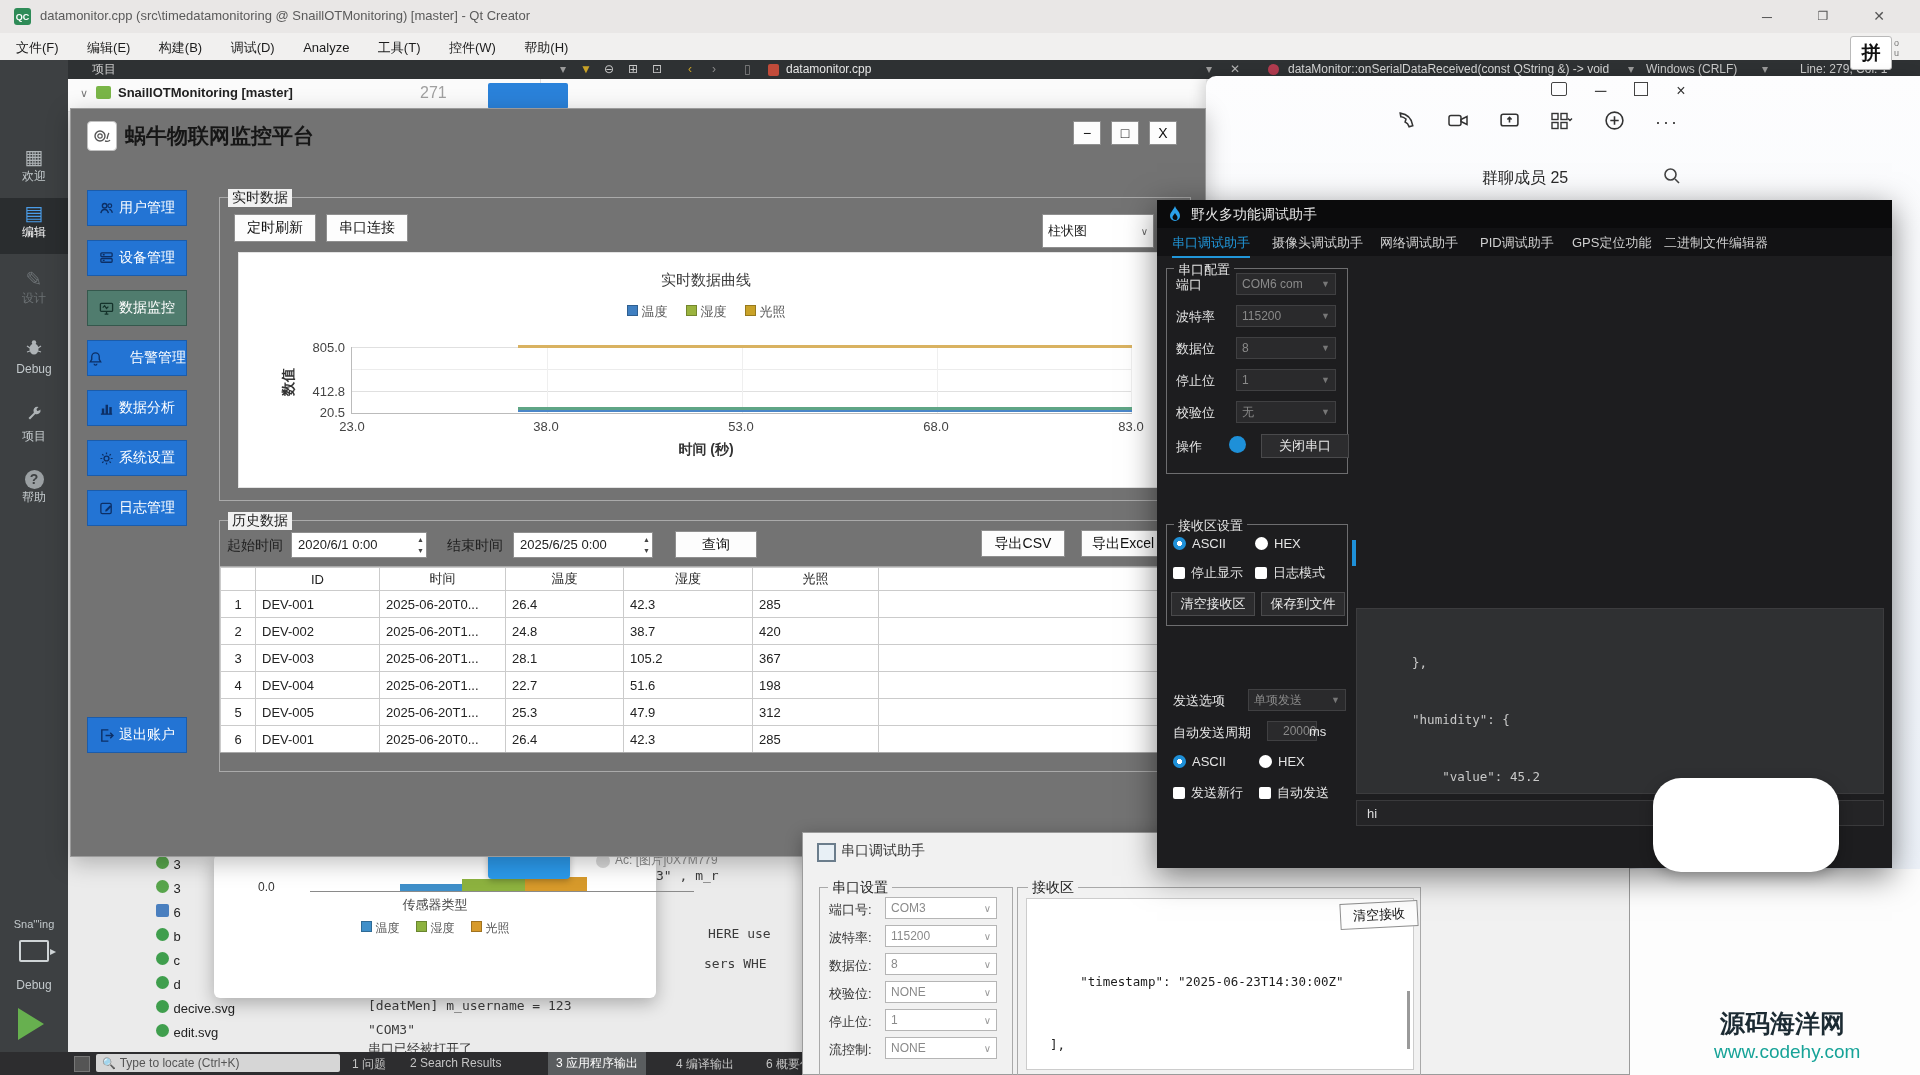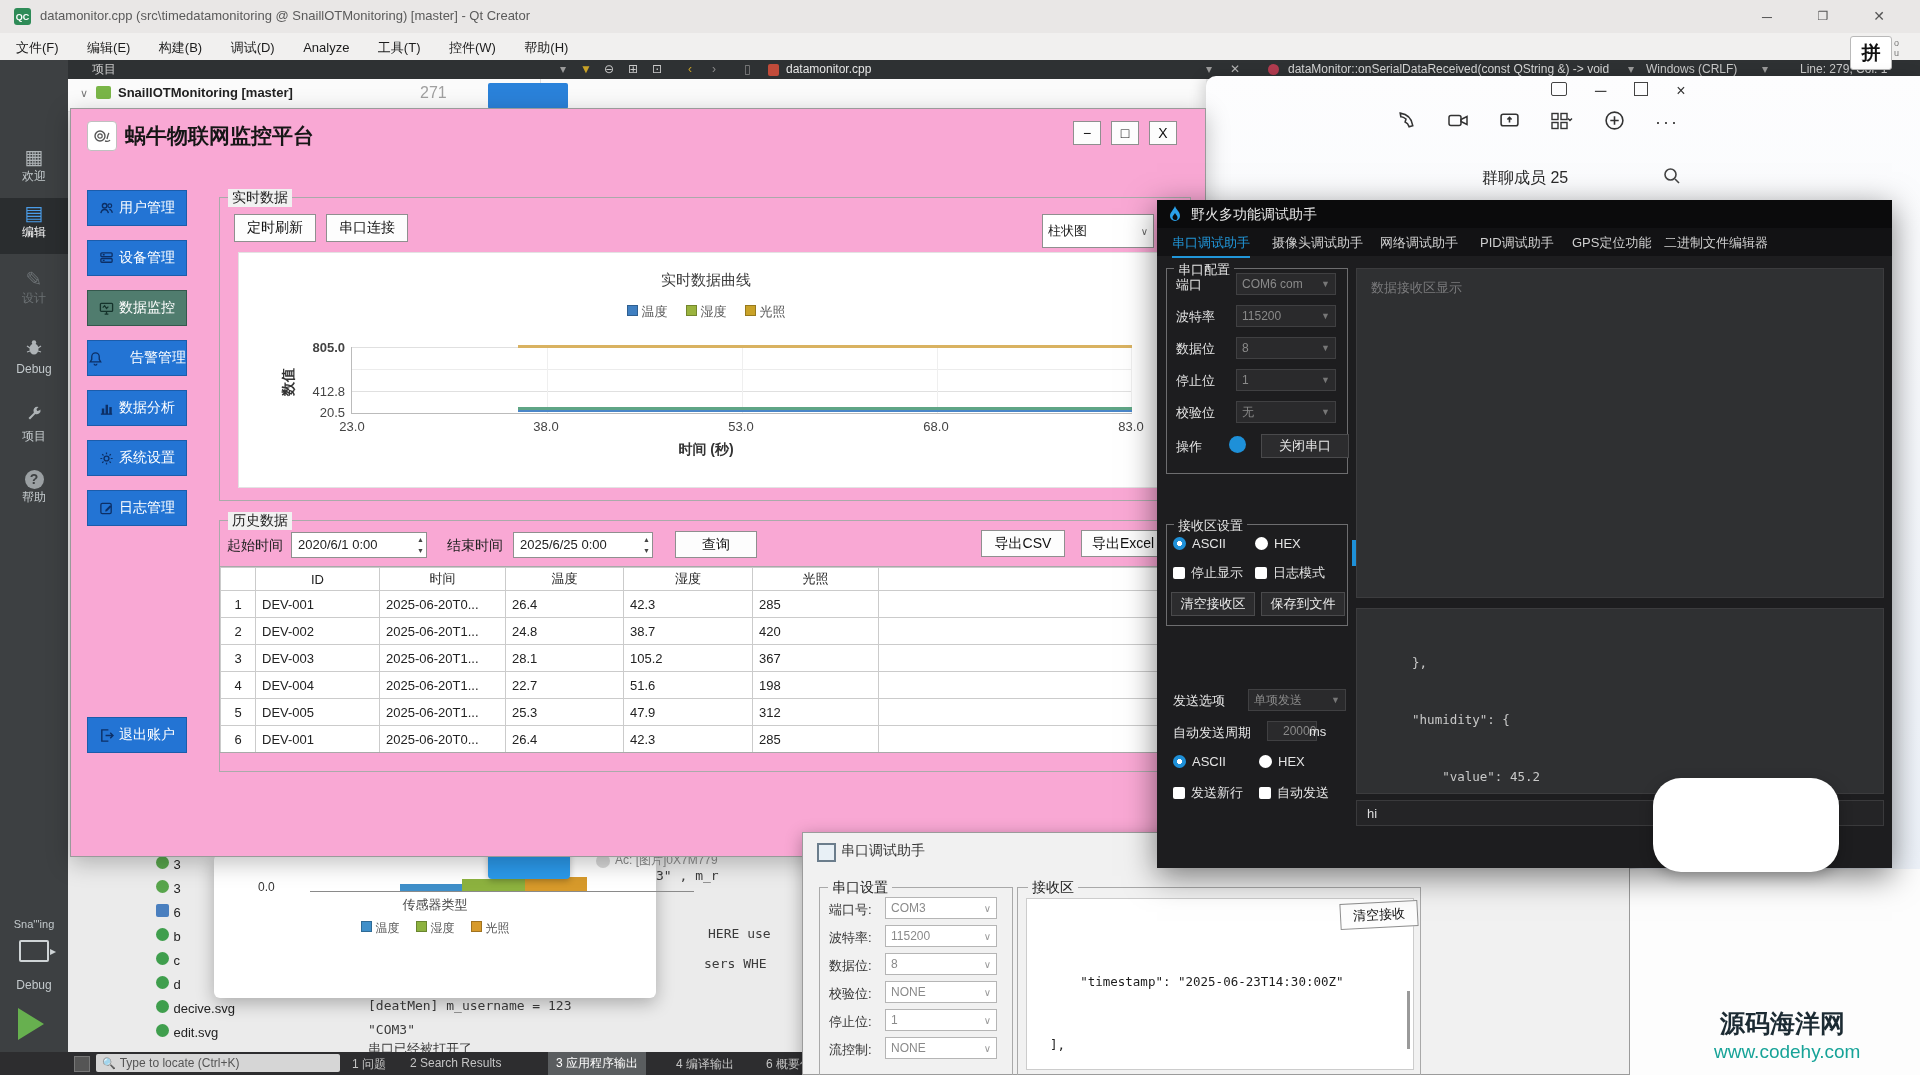--- a/index.html
+++ b/index.html
@@ -19,21 +19,21 @@
   .rail-item{position:absolute;left:0;width:68px;text-align:center;color:#c3c9cc;font-size:12px;}
   .rail-item .ric{font-size:20px;line-height:22px;display:block;color:#aeb3b6;}
   .win-ctl{display:inline-block;width:46px;text-align:center;color:#555;font-size:14px;}
   
   .btn{background:#fdfdfd;border:1px solid #8f8f8f;font-size:14px;color:#111;display:flex;align-items:center;justify-content:center;box-sizing:border-box;}
   .combo{background:#fff;border:1px solid #8f8f8f;font-size:13px;color:#222;display:flex;align-items:center;justify-content:space-between;padding:16px 5px;box-sizing:border-box;}
   .combo .chev{color:#666;font-size:10px;}
   .groupbox{border:1px solid #aaa;box-sizing:border-box;}
   .grouplabel{position:absolute;top:-9px;left:8px;background:#f1f1f1;padding:0 4px;font-size:14px;color:#222;}
   
-  .iot{left:70px;top:108px;width:1136px;height:749px;background:#f9a8d4;border:1px solid #9a9a9a;box-shadow:0 6px 22px rgba(0,0,0,.25);z-index:10;box-sizing:border-box;}
+  .iot{left:70px;top:108px;width:1136px;height:749px;background:#737373;border:1px solid #9a9a9a;box-shadow:0 6px 22px rgba(0,0,0,.25);z-index:10;box-sizing:border-box;}
   .side-btn{position:absolute;left:16px;width:100px;height:36px;background:#2374d4;color:#fff;font-size:14px;display:flex;align-items:center;justify-content:center;gap:5px;border:1px solid #1b5cab;box-sizing:border-box;}
   .side-btn svg{flex:0 0 auto;}
   .side-btn.active{background:#507c6e;border:1px solid #35584d;}
   .tblwrap{position:absolute;left:148px;top:457px;width:952px;height:187px;background:#fff;border:1px solid #a9a9a9;overflow:hidden;box-sizing:border-box;}
   table.hist{border-collapse:collapse;table-layout:fixed;width:952px;font-size:13px;}
   table.hist td,table.hist th{border:1px solid #cbcbcb;height:27px;padding:0 6px;overflow:hidden;white-space:nowrap;font-weight:normal;box-sizing:border-box;}
   table.hist th{height:23px;text-align:center;color:#222;}
   
   .fire{left:1157px;top:200px;width:735px;height:668px;background:#1d1d1f;z-index:20;box-shadow:0 8px 30px rgba(0,0,0,.5);}
   .dgroup{position:absolute;border:1px solid #6d6d6f;box-sizing:border-box;}
@@ -351,21 +351,21 @@
           <div class="ab" style="left:0;top:22px;width:780px;height:1px;background:#ececec;"></div>
           <div class="ab" style="left:0;top:44px;width:780px;height:1px;background:#e0e0e0;"></div>
           <div class="ab" style="left:195px;top:0;width:1px;height:66px;background:#efefef;"></div>
           <div class="ab" style="left:390px;top:0;width:1px;height:66px;background:#efefef;"></div>
           <div class="ab" style="left:585px;top:0;width:1px;height:66px;background:#efefef;"></div>
           <div class="ab" style="left:779px;top:0;width:1px;height:66px;background:#efefef;"></div>
           <div class="ab" style="left:166px;top:-2px;width:614px;height:3px;background:#d9b261;"></div>
           <div class="ab" style="left:166px;top:63px;width:614px;height:2px;background:#4a86c8;"></div>
           <div class="ab" style="left:166px;top:60px;width:614px;height:3px;background:#5fa585;"></div>
         </div>
-        <div class="ab" style="left:58px;top:87px;width:48px;text-align:right;font-size:13px;color:#444;font-weight:bold;">805.0</div>
+        <div class="ab" style="left:58px;top:87px;width:48px;text-align:right;font-size:13px;color:#444;">805.0</div>
         <div class="ab" style="left:58px;top:131px;width:48px;text-align:right;font-size:13px;color:#444;">412.8</div>
         <div class="ab" style="left:58px;top:152px;width:48px;text-align:right;font-size:13px;color:#444;">20.5</div>
         <div class="ab" style="left:36px;top:120px;font-size:14px;font-weight:bold;color:#333;transform:rotate(-90deg);">数值</div>
         <div class="ab" style="left:96px;top:166px;width:34px;text-align:center;font-size:13px;color:#444;">23.0</div>
         <div class="ab" style="left:290px;top:166px;width:34px;text-align:center;font-size:13px;color:#444;">38.0</div>
         <div class="ab" style="left:485px;top:166px;width:34px;text-align:center;font-size:13px;color:#444;">53.0</div>
         <div class="ab" style="left:680px;top:166px;width:34px;text-align:center;font-size:13px;color:#444;">68.0</div>
         <div class="ab" style="left:875px;top:166px;width:34px;text-align:center;font-size:13px;color:#444;">83.0</div>
         <div class="ab" style="left:0;top:188px;width:934px;text-align:center;font-size:14px;font-weight:bold;color:#333;">时间 (秒)</div>
       </div>
@@ -639,23 +639,20 @@
       </div>
     <div class="drow" style="left:16px;top:584px;">
         <span class="chk"></span>
         <span>发送新行</span>
       </div>
     <div class="drow" style="left:102px;top:584px;">
         <span class="chk"></span>
         <span>自动发送</span>
       </div>
 
-    <div class="ab" style="left:199px;top:68px;width:528px;height:330px;background:#2f3032;border:1px solid #3c3c3e;box-sizing:border-box;">
-      <span style="position:absolute;left:14px;top:10px;font-size:13px;color:#7a7a7c;">数据接收区显示</span>
-    </div>
     <div class="ab" style="left:195px;top:340px;width:4px;height:26px;background:#1e90d8;"></div>
     <div class="ab" style="left:199px;top:408px;width:528px;height:186px;background:#2f3032;border:1px solid #3c3c3e;box-sizing:border-box;overflow:hidden;">
       <div class="mono pre" style="position:absolute;left:40px;top:6px;font-size:12.5px;line-height:19px;color:#c9c9c9;">
         <div>  },</div>
         <div>  "humidity": {</div>
         <div>      "value": 45.2</div>
         
         
         
         

